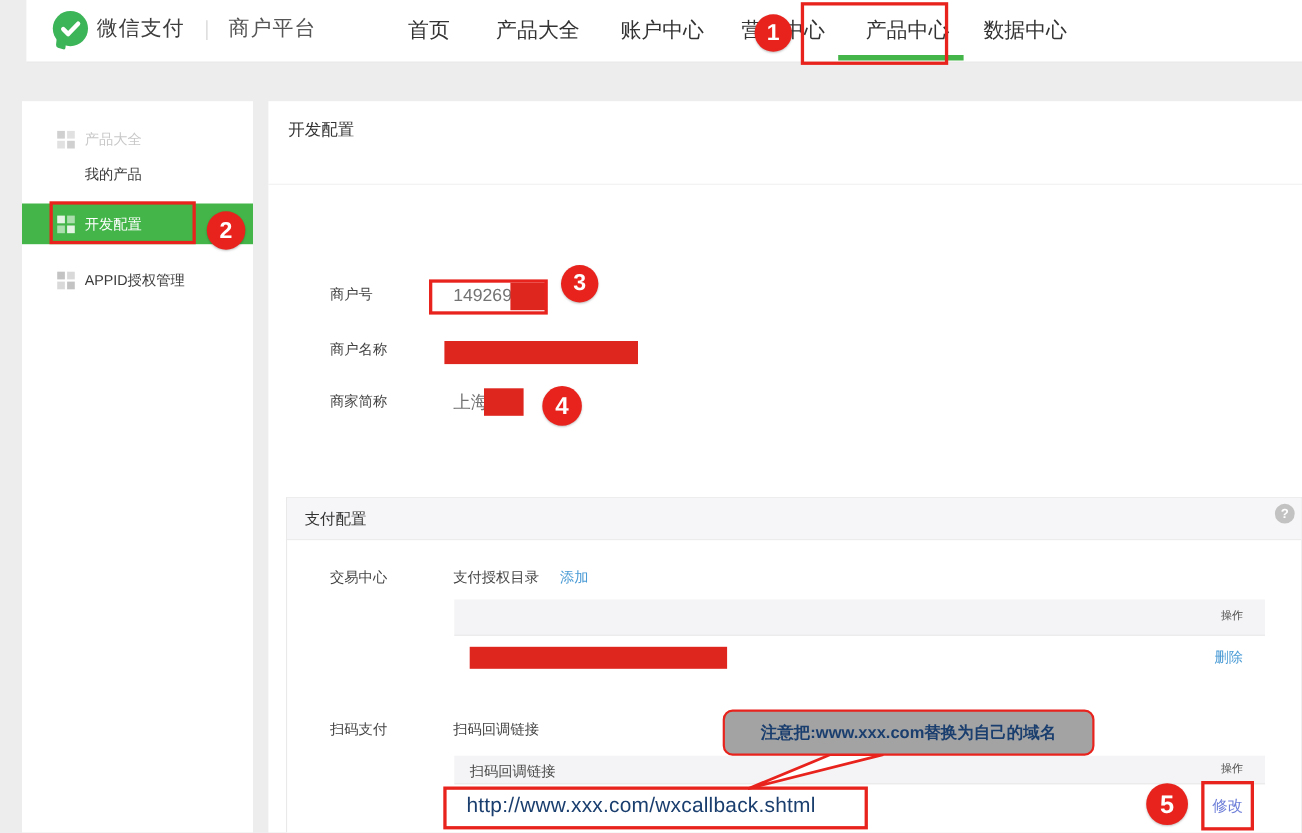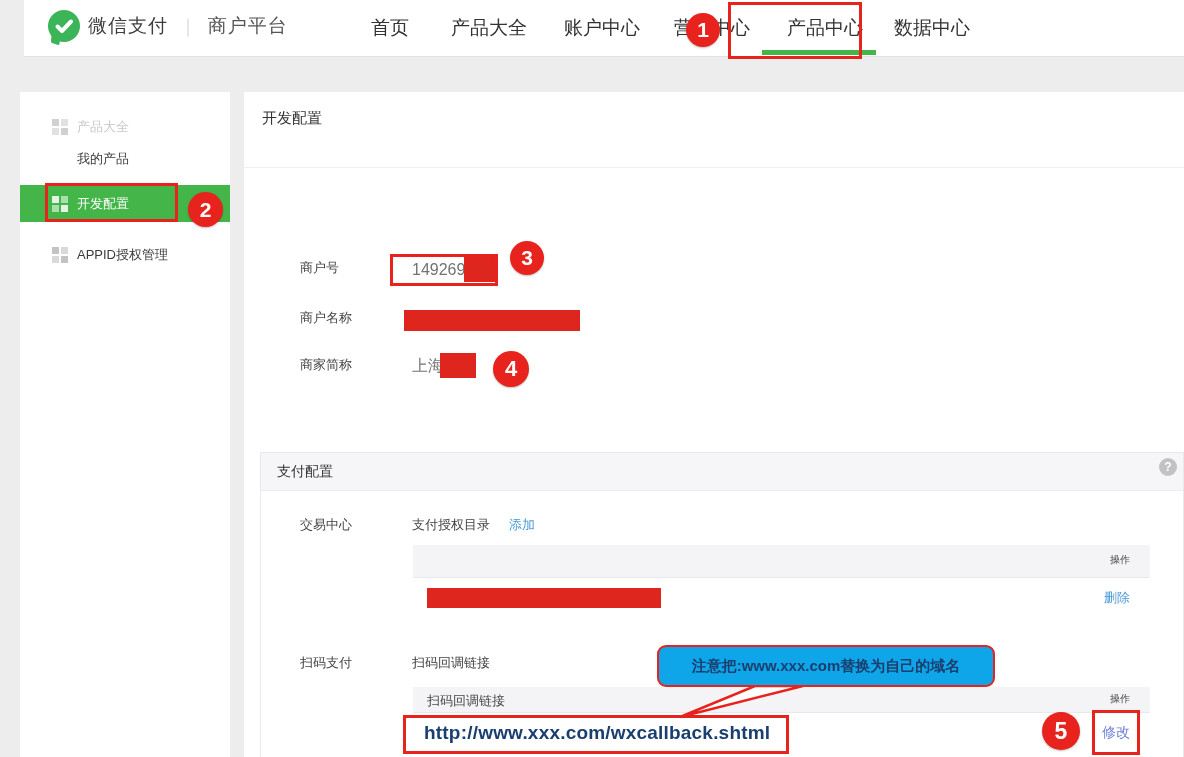--- a/index.html
+++ b/index.html
@@ -47,28 +47,28 @@
 
   .help-circle { position:absolute; left:1159px; top:458px; width:18px; height:18px; border-radius:50%; background:#c2c2c2; color:#fff; font-size:12px; font-weight:bold; text-align:center; line-height:18px; cursor:pointer; }
 
   .inline-label { position:absolute; font-size:13px; color:#444; }
   .link { position:absolute; font-size:13px; color:#4a9bd5; cursor:pointer; }
 
   .tbl-head { position:absolute; left:413px; width:737px; background:#f4f4f6; border-bottom:1px solid #e9e9e9; }
   .tbl-head .t-label { position:absolute; left:14px; font-size:13px; color:#4a4a4a; }
   .tbl-head .t-op { position:absolute; right:20px; font-size:10px; color:#4a4a4a; }
 
-  .url-text { position:absolute; left:424px; top:722px; font-size:19px; font-weight:bold; color:#1a3e6e; letter-spacing:.2px; }
+  .url-text { position:absolute; left:424px; top:722px; font-size:19px; font-weight:normal; color:#1a3e6e; letter-spacing:.2px; }
   .modify-link { position:absolute; left:1102px; top:724px; font-size:14px; color:#6e7fd8; cursor:pointer; }
 
   
   .red-box { position:absolute; border:3px solid #e8231d; pointer-events:none; }
   .redact { position:absolute; background:#df261e; }
   .badge { position:absolute; background:#e8231d; border-radius:50%; color:#fff; font-weight:bold; display:flex; align-items:center; justify-content:center; box-shadow:0 1px 2px rgba(0,0,0,.25); }
-  .callout { position:absolute; left:657px; top:645px; width:338px; height:42px; background:#0ea5e9; border:2px solid #e8231d; border-radius:9px; display:flex; align-items:center; justify-content:center; font-size:15px; font-weight:bold; color:#1a3e6e; z-index:6; }
+  .callout { position:absolute; left:657px; top:645px; width:338px; height:42px; background:#a3a3a3; border:2px solid #e8231d; border-radius:9px; display:flex; align-items:center; justify-content:center; font-size:15px; font-weight:bold; color:#1a3e6e; z-index:6; }
   .callout-tail { position:absolute; left:660px; top:684px; z-index:5; }
 </style>
 </head>
 <body>
 
 <div id="screen">
 
   <div class="topbar">
     <div class="logo-wrap">
       <span class="logo-circle">

